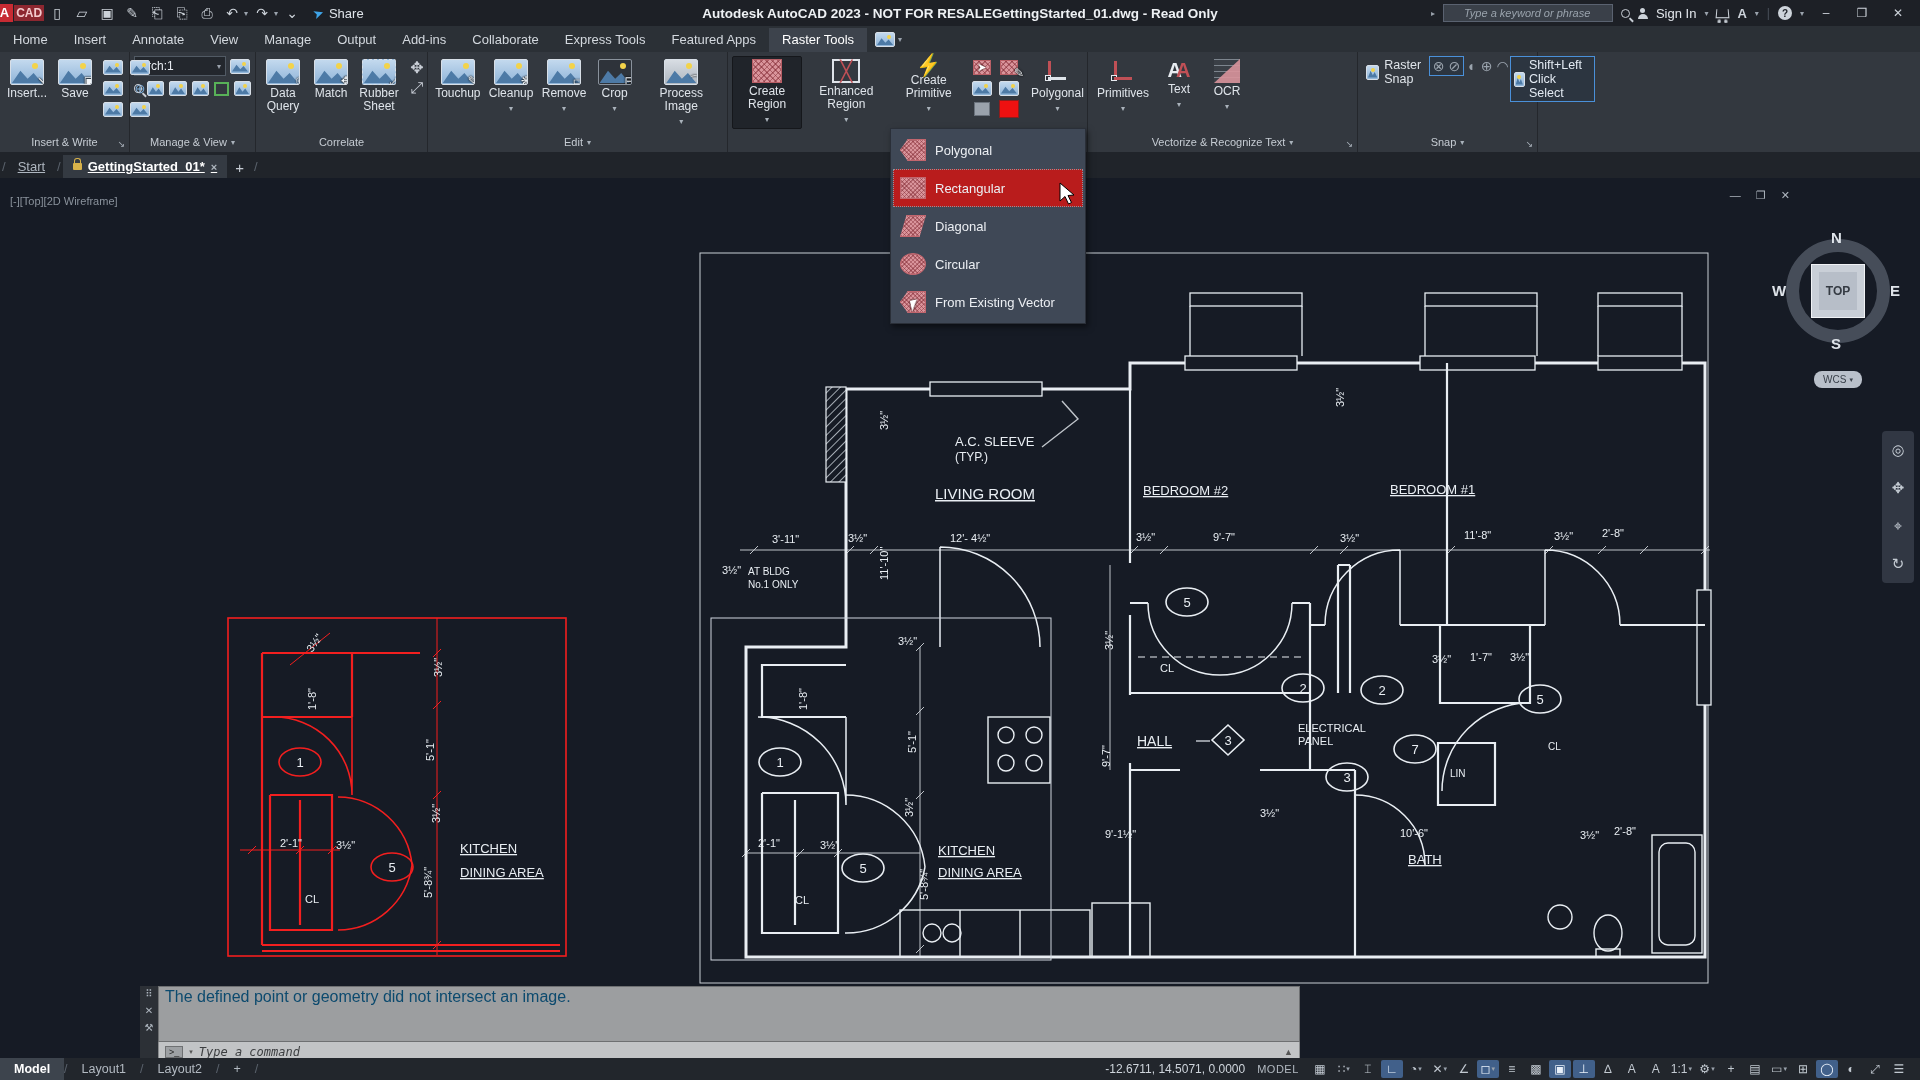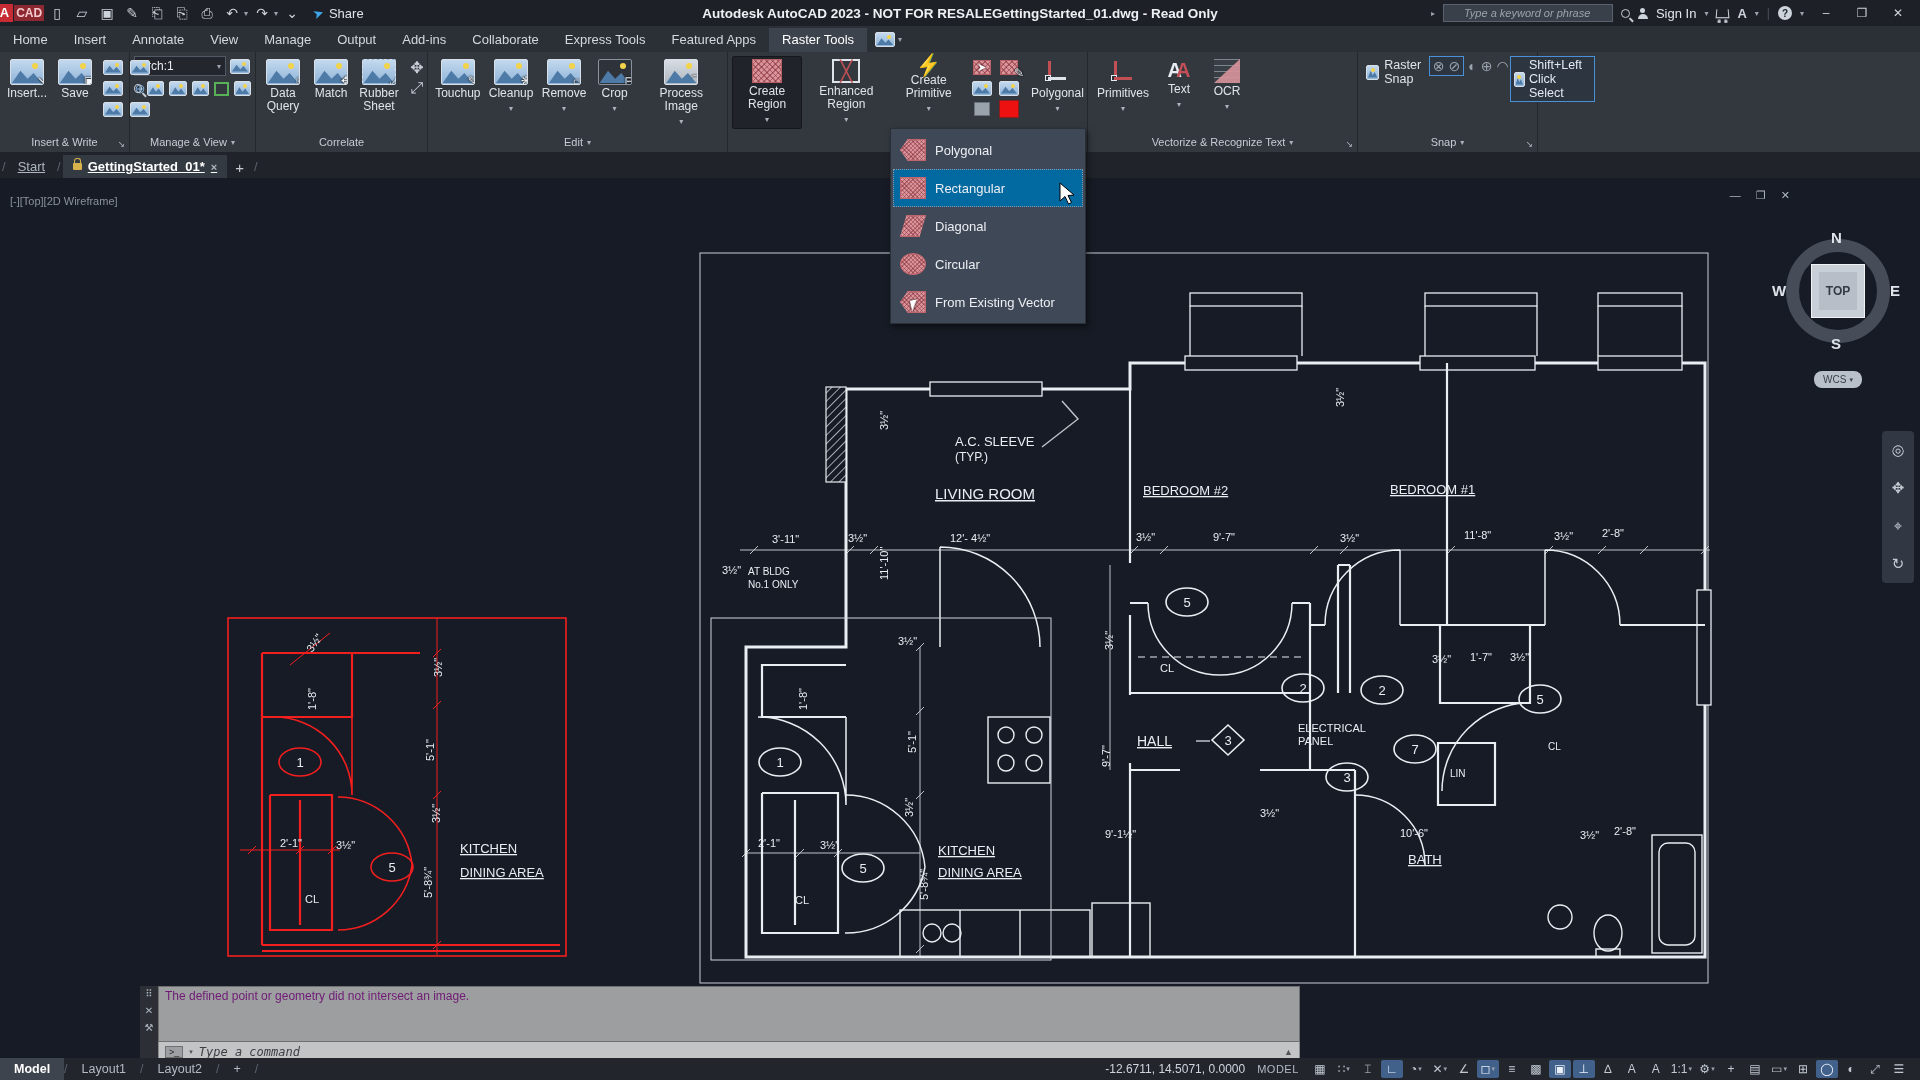--- a/index.html
+++ b/index.html
@@ -88,33 +88,33 @@
   #vc-ring{position:absolute;left:8px;top:8px;width:104px;height:104px;border:13px solid rgba(150,160,175,.38);border-radius:50%;}
   .vcl{position:absolute;color:#dfe4ea;font-weight:bold;font-size:15px;}
   #vc-top{position:absolute;left:33px;top:33px;width:54px;height:54px;background:#c9cfd7;border:1px solid #f0f2f5;display:flex;align-items:center;justify-content:center;}
   #vc-top .inner{width:38px;height:38px;background:#b7bec8;display:flex;align-items:center;justify-content:center;font-size:12px;font-weight:bold;color:#353b43;}
   #wcs{position:absolute;left:1814px;top:188px;width:48px;height:17px;background:#b9c0ca;border-radius:8px;color:#39404a;font-size:10px;display:flex;align-items:center;justify-content:center;gap:3px;z-index:3;}
   
   #navbar{position:absolute;left:1882px;top:248px;width:32px;height:152px;background:rgba(75,84,97,.5);border-radius:4px;display:flex;flex-direction:column;align-items:center;justify-content:space-around;color:#c3cad2;font-size:15px;z-index:3;}
   
   #crmenu{position:absolute;left:890px;top:128px;width:196px;background:#3f4856;border:1px solid #2a2f38;box-shadow:2px 3px 6px rgba(0,0,0,.5);z-index:40;padding:2px;}
   .mitem{display:flex;align-items:center;gap:9px;height:38px;padding:0 6px;color:#eceff3;font-size:13px;border:1px dotted transparent;}
-  .mitem.hover{background:#0369a1;border-color:#8d959f;}
+  .mitem.hover{background:#b91c1c;border-color:#8d959f;}
   .mshape{width:26px;height:22px;background:#d9949b;border:1.5px solid #c2666e;background-image:repeating-linear-gradient(45deg,rgba(120,30,40,.4) 0 1px,transparent 1px 3px),repeating-linear-gradient(-45deg,rgba(120,30,40,.4) 0 1px,transparent 1px 3px);flex:none;position:relative;}
   .mshape.pent{clip-path:polygon(0 50%,30% 0,100% 0,100% 100%,30% 100%);}
   .mshape.para{clip-path:polygon(25% 0,100% 0,75% 100%,0 100%);}
   .mshape.circ{border-radius:50%;}
   .mshape .pk{position:absolute;left:10px;top:8px;width:0;height:0;border-left:7px solid #fff;border-bottom:11px solid transparent;filter:drop-shadow(0 0 1px #000);transform:rotate(-12deg);}
   
   #cursor{position:absolute;left:1058px;top:182px;z-index:60;}
   
   #cmdwin{position:absolute;left:140px;top:986px;width:1160px;height:76px;display:flex;z-index:10;}
   #cmdrail{width:18px;background:#2c3036;display:flex;flex-direction:column;align-items:center;color:#aeb6bf;font-size:10px;gap:6px;padding-top:2px;}
   #cmdmain{flex:1;display:flex;flex-direction:column;}
-  #cmdhist{flex:1;background:#9c9ea0;color:#701a75;font-family:"DejaVu Sans Mono",monospace;font-size:12px;line-height:17px;padding:1px 6px;border:1px solid #6e7072;}
+  #cmdhist{flex:1;background:#9c9ea0;color:#0c4a6e;font-family:"DejaVu Sans Mono",monospace;font-size:16px;line-height:17px;padding:1px 6px;border:1px solid #6e7072;}
   #cmdinput{height:20px;background:#c2c4c6;display:flex;align-items:center;gap:6px;padding:0 6px;border:1px solid #8a8c8e;border-top:none;color:#3c3e40;}
   #cmdinput .pr{background:#9da0a3;border:1px solid #6e7072;font-size:9px;padding:0 3px;color:#222;}
   #cmdinput .ph{font-style:italic;font-size:12px;font-family:"DejaVu Sans Mono",monospace;}
   #cmdinput .up{margin-left:auto;font-size:9px;color:#555;}
   
   #statusbar{position:absolute;left:0;bottom:0;width:1920px;height:22px;background:#22262c;display:flex;align-items:center;z-index:20;}
   #laytabs{display:flex;align-items:center;height:100%;font-size:12.5px;color:#b3bac2;}
   .ltab{padding:0 14px;height:100%;display:flex;align-items:center;}
   .ltab.active{background:#3d444d;color:#fff;font-weight:bold;}
   .lsep{color:#5a626c;}

